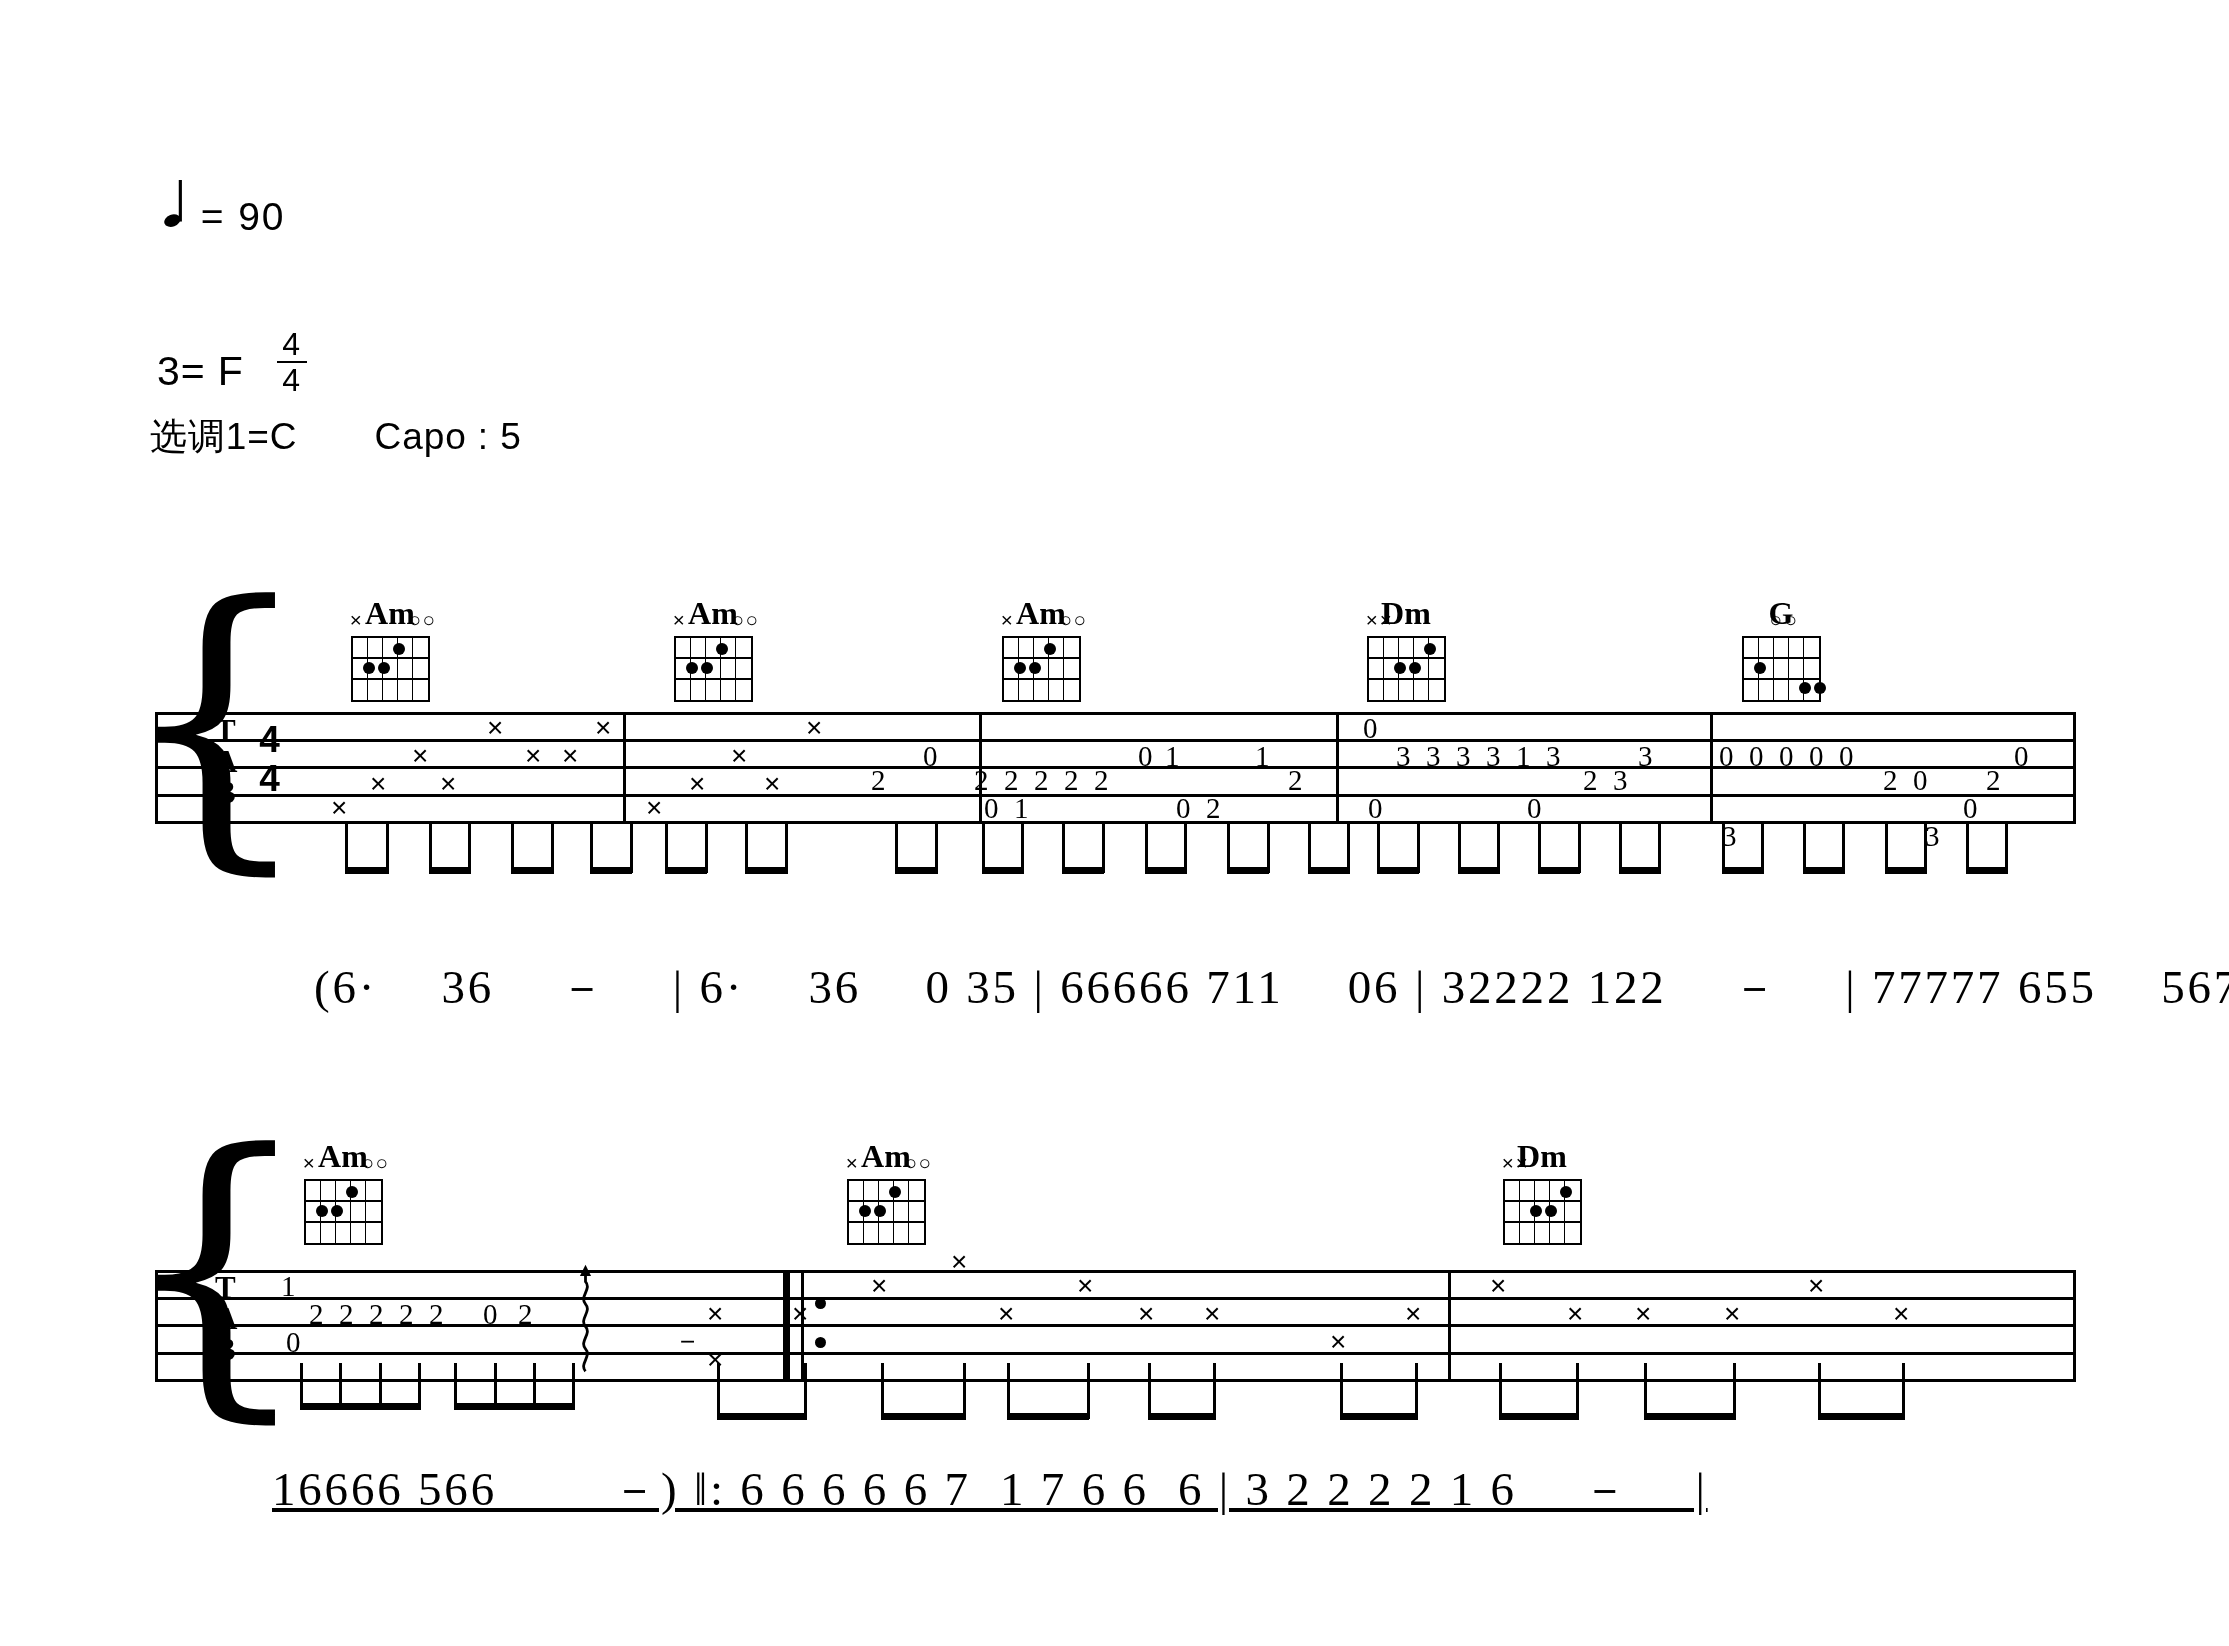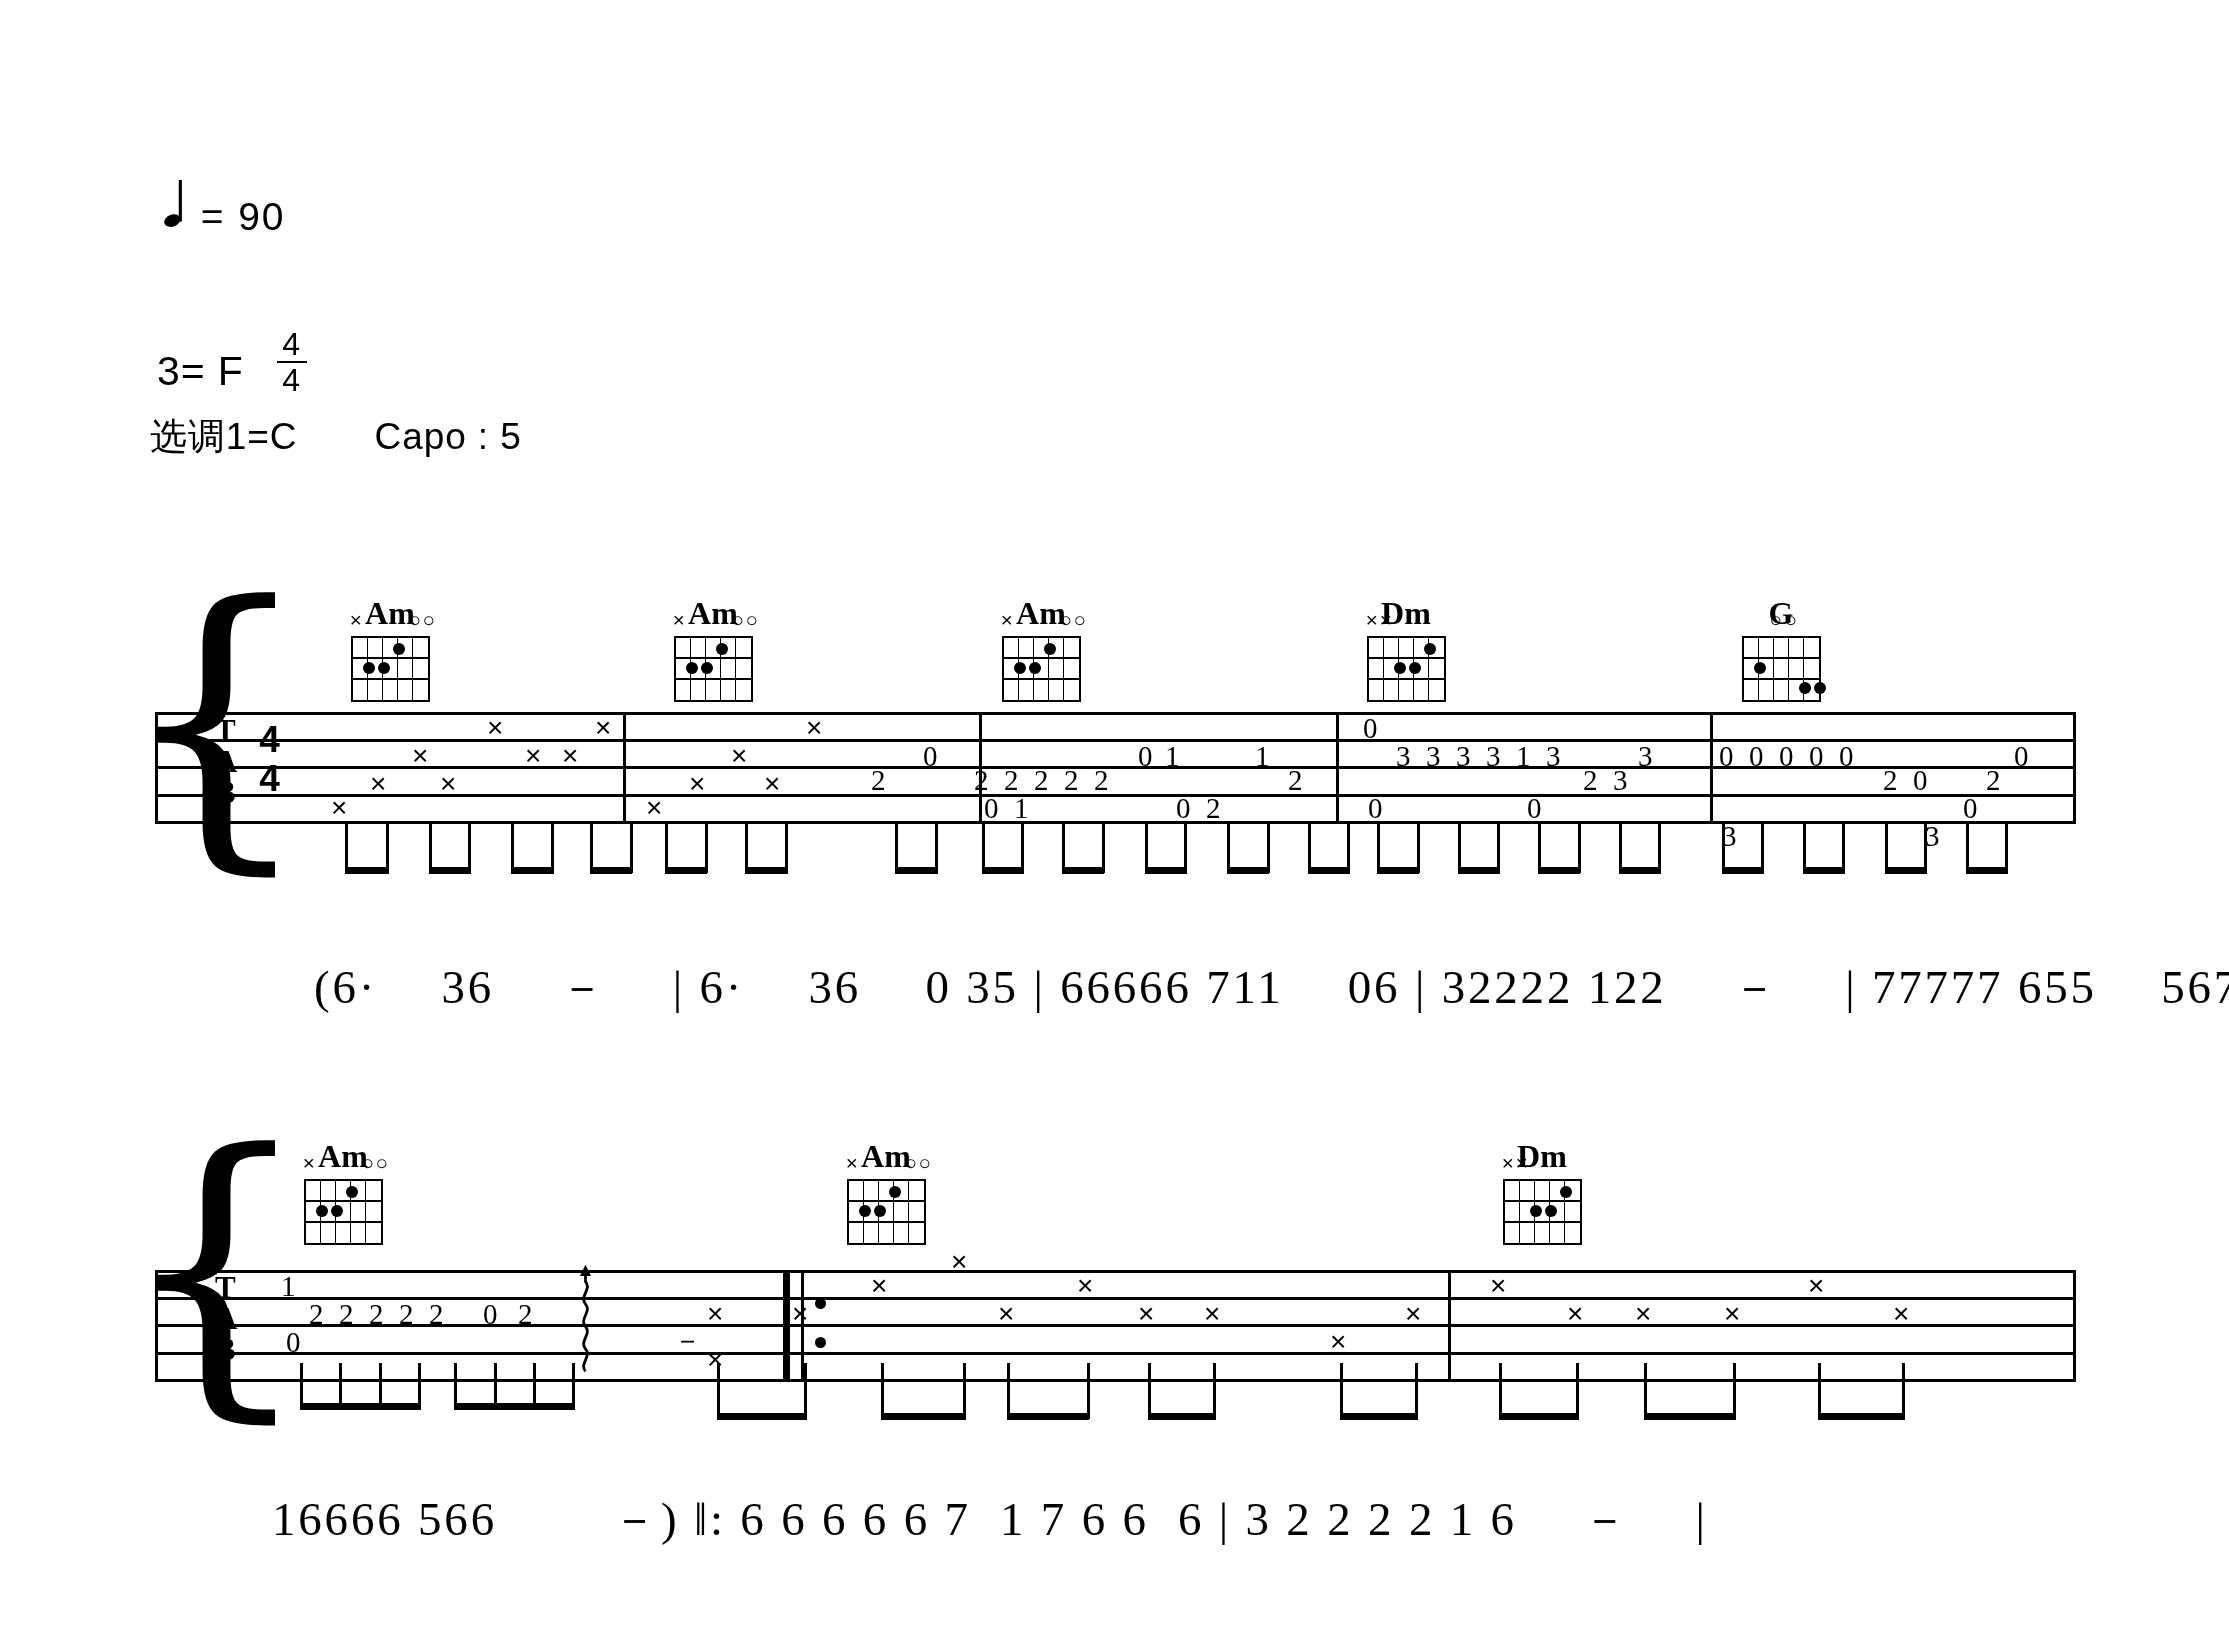--- a/index.html
+++ b/index.html
@@ -477,18 +477,18 @@
       <div class="stem" style="left:1576px;top:1363px;height:56px;"></div>
       <div class="beam" style="left:1499px;top:1413px;width:80px;"></div>
       <div class="stem" style="left:1644px;top:1363px;height:56px;"></div>
       <div class="stem" style="left:1733px;top:1363px;height:56px;"></div>
       <div class="beam" style="left:1644px;top:1413px;width:92px;"></div>
       <div class="stem" style="left:1818px;top:1363px;height:56px;"></div>
       <div class="stem" style="left:1902px;top:1363px;height:56px;"></div>
       <div class="beam" style="left:1818px;top:1413px;width:87px;"></div>
     </div>
 
-    <div class="jp" style="left:272px;top:1488px;letter-spacing:2.8px;">16666 566　　 －) ‖: 6 6 6 6 6 7  1 7 6 6  6 | 3 2 2 2 2 1 6　 －　 |</div>
+    <div class="jp" style="left:272px;top:1458px;letter-spacing:2.8px;text-decoration:underline;">16666 566　　 －) ‖: 6 6 6 6 6 7  1 7 6 6  6 | 3 2 2 2 2 1 6　 －　 |</div>
 
   </div>
 
 </div>
 
 
 </body></html>

